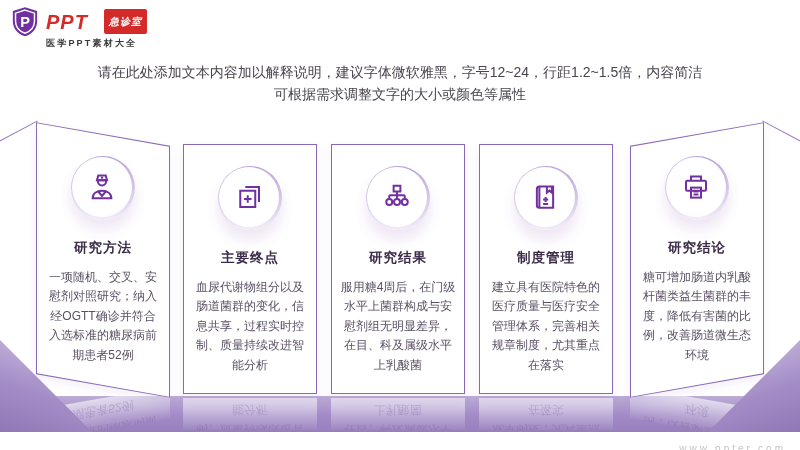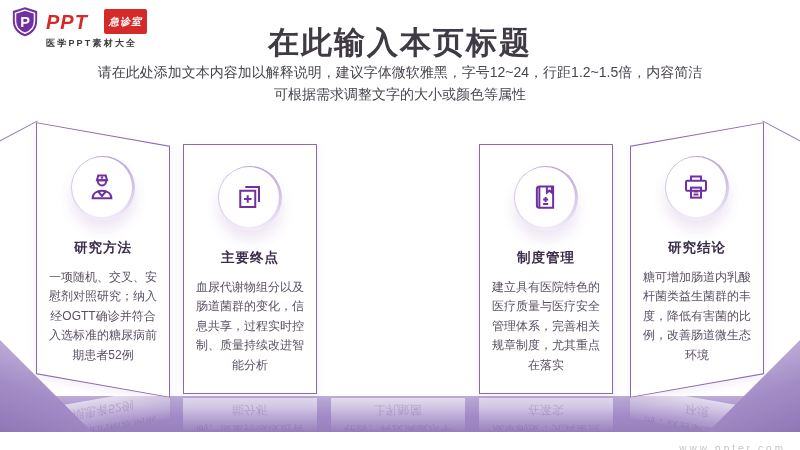--- a/index.html
+++ b/index.html
@@ -82,21 +82,20 @@
     </svg>
     <div class="logo-right">
       <div class="logo-row">
         <span class="brand-ppt">PPT</span>
         <span class="brand-badge">急诊室</span>
       </div>
       <span class="brand-sub">医学PPT素材大全</span>
     </div>
   </div>
 
-  <div class="page-title">在此输入本页标题</div>
   <div class="page-subtitle">
     <div>请在此处添加文本内容加以解释说明，建议字体微软雅黑，字号12~24，行距1.2~1.5倍，内容简洁</div>
     <div>可根据需求调整文字的大小或颜色等属性</div>
   </div>
 
   <div class="corner-line left"></div>
   <div class="corner-line right"></div>
 
   <div class="floor-band"></div>
 
@@ -149,20 +148,38 @@
             <rect x="5" y="7" width="12" height="13"></rect>
             <path d="M11 10.5v6M8 13.5h6"></path>
           </svg>
         </div>
       </div>
       <div class="card-title">主要终点</div>
       <div class="card-body">血尿代谢物组分以及肠道菌群的变化，信息共享，过程实时控制、质量持续改进智能分析</div>
     </div>
   </div>
 
+  <div class="card flat c3">
+    <div class="panel"></div>
+    <div class="card-content">
+      <div class="icon-ring">
+        <div class="icon-circle">
+          <svg viewBox="0 0 24 24" fill="none" stroke="currentColor" stroke-width="1.6">
+            <rect x="9.3" y="3" width="5.4" height="4.6"></rect>
+            <path d="M12 7.6v3M5.8 10.6h12.4M5.8 10.6v2.6M12 10.6v2.6M18.2 10.6v2.6"></path>
+            <circle cx="5.8" cy="16" r="2.4"></circle>
+            <circle cx="12" cy="16" r="2.4"></circle>
+            <circle cx="18.2" cy="16" r="2.4"></circle>
+          </svg>
+        </div>
+      </div>
+      <div class="card-title">研究结果</div>
+      <div class="card-body">服用糖4周后，在门级水平上菌群构成与安慰剂组无明显差异，在目、科及属级水平上乳酸菌</div>
+    </div>
+  </div>
 
   <div class="card flat c4">
     <div class="panel"></div>
     <div class="card-content">
       <div class="icon-ring">
         <div class="icon-circle">
           <svg viewBox="0 0 24 24" fill="none" stroke="currentColor" stroke-width="1.6">
             <path d="M7.5 3.5h11v17h-11a2 2 0 0 1-2-2v-13a2 2 0 0 1 2-2z"></path>
             <path d="M7.5 3.5v17"></path>
             <path d="M13.5 3.5v5l2-1.6 2 1.6v-5"></path>

